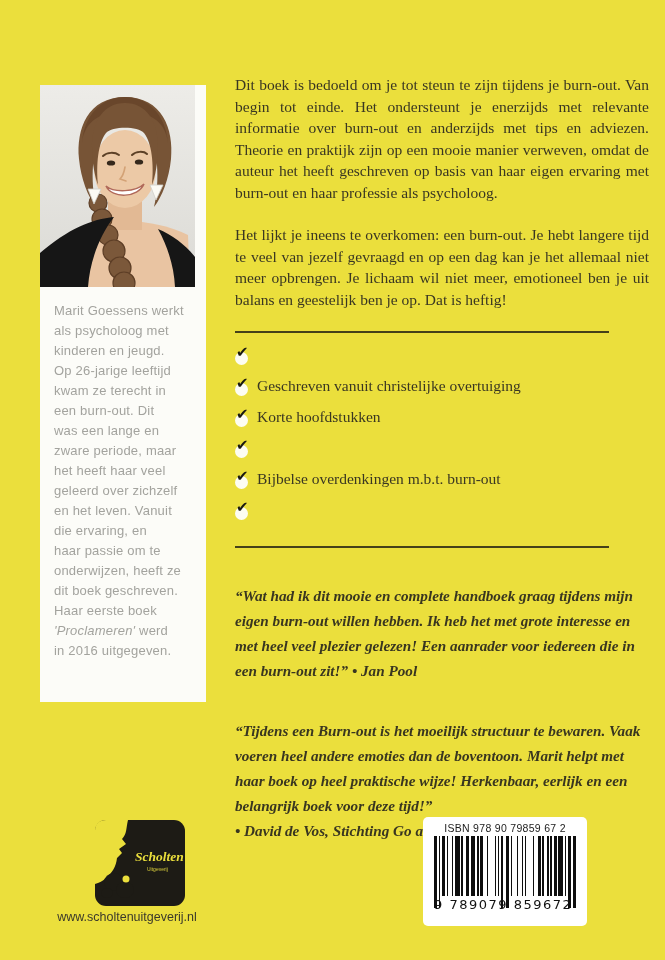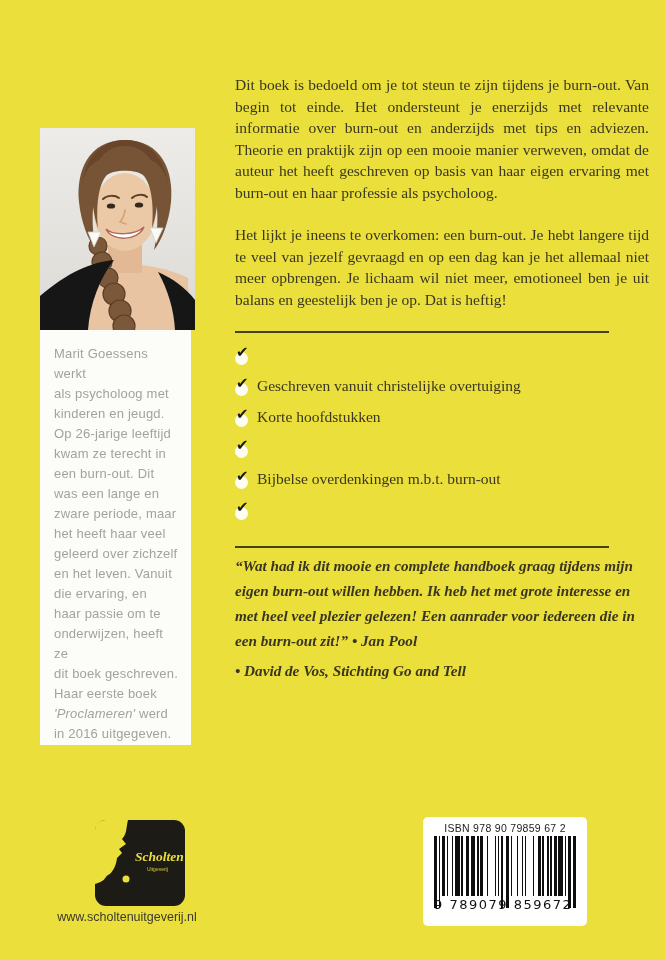--- a/index.html
+++ b/index.html
@@ -1,40 +1,40 @@
 <!DOCTYPE html>
 <html><head>
 <meta charset="utf-8">
 <style>
   html,body{margin:0;padding:0;}
   body{width:665px;height:960px;overflow:hidden;font-family:"Liberation Serif","DejaVu Serif",serif;}
   .cover{position:relative;width:665px;height:960px;background:#EBDF3C;}
 
   
-  .author-panel{position:absolute;left:40px;top:85px;width:151px;height:617px;background:#FCFCF8;margin-top:43px;}
+  .author-panel{position:absolute;left:40px;top:85px;width:166px;height:617px;background:#FCFCF8;}
   .photo{display:block;width:155px;height:202px;}
   .bio{margin:0;padding:14px 12px 0 14px;font-family:"Liberation Sans","DejaVu Sans",sans-serif;
        font-size:13px;line-height:20px;color:#A3A39E;letter-spacing:.2px;}
   .bio span{white-space:pre-line;}
   .bio .bio-italic{font-style:italic;}
 
   
   .main{position:absolute;left:235px;top:74px;width:414px;color:#3A3722;}
   .body-par{margin:0 0 21px 0;font-size:15.5px;line-height:21.5px;text-align:justify;}
   .rule{width:374px;height:2px;background:#454119;border:none;margin:14px 0 0 0;}
 
   .checklist{margin:13px 0 6px 0;}
   .check-row{display:flex;align-items:flex-start;height:31px;}
   .check{position:relative;width:22px;height:18px;flex:none;margin-top:1px;}
   .check .dot{position:absolute;left:0;bottom:0;width:13px;height:13px;border-radius:50%;background:#FDFDF2;}
   .check .glyph{position:absolute;left:1px;top:-4px;font-family:"DejaVu Sans",sans-serif;
                 font-size:15px;font-weight:bold;color:#191911;}
   .check-label{font-size:15.5px;color:#3A3722;}
 
-  .quote{margin:5px 0 0 0;font-size:15.2px;line-height:25px;font-weight:bold;font-style:italic;
+  .quote{margin:35px 0 0 0;font-size:15.2px;line-height:25px;font-weight:bold;font-style:italic;
          color:#393620;text-align:left;}
   .quote .attr{font-weight:bold;}
   .quote .attr-block{display:block;}
 
   
   .logo{position:absolute;left:95px;top:820px;width:90px;height:86px;}
   .website{position:absolute;left:38px;top:910px;width:178px;text-align:center;
            font-family:"Liberation Sans","DejaVu Sans",sans-serif;font-size:12.5px;color:#3B392B;}
 
   .barcode-box{position:absolute;left:423px;top:817px;width:164px;height:109px;background:#FFFFFF;
@@ -158,21 +158,21 @@
         </div>
         <div class="check-row">
           <span class="check">
             <span class="dot"></span>
             <span class="glyph">✔</span>
           </span>
         </div>
       </div>
     <div class="rule"></div>
     <p class="quote"><span>“Wat had ik dit mooie en complete handboek graag tijdens mijn eigen burn-out willen hebben. Ik heb het met grote interesse en met heel veel plezier gelezen! Een aanrader voor iedereen die in een burn-out zit!”</span> <span class="attr">• Jan Pool</span></p>
-    <p class="quote"> <span class="attr attr-block">• David de Vos, Stichting Go and Tell</span></p>
+    <p class="quote"><span>“Tijdens een Burn-out is het moeilijk structuur te bewaren. Vaak voeren heel andere emoties dan de boventoon. Marit helpt met haar boek op heel praktische wijze! Herkenbaar, eerlijk en een belangrijk boek voor deze tijd!”</span> <span class="attr attr-block">• David de Vos, Stichting Go and Tell</span></p>
   </div>
 
   <svg class="logo" viewBox="0 0 90 86">
     <rect x="0" y="0" width="90" height="86" rx="11" fill="#1D1B15"></rect>
 
     <path d="M11,0 L33,0 C31,8 32,14 27,19 L31,24 L24,29 L27,33 L22,38 C21,47 17,53 11,58 C8,61 4,63 0,64 L0,11 C0,4 4,0 11,0 Z" fill="#EBDF3C"></path>
     <g fill="#1D1B15">
       <ellipse cx="19" cy="62" rx="10" ry="9"></ellipse>
       <ellipse cx="30" cy="70" rx="9" ry="8"></ellipse>
       <ellipse cx="12" cy="73" rx="6" ry="5"></ellipse>

